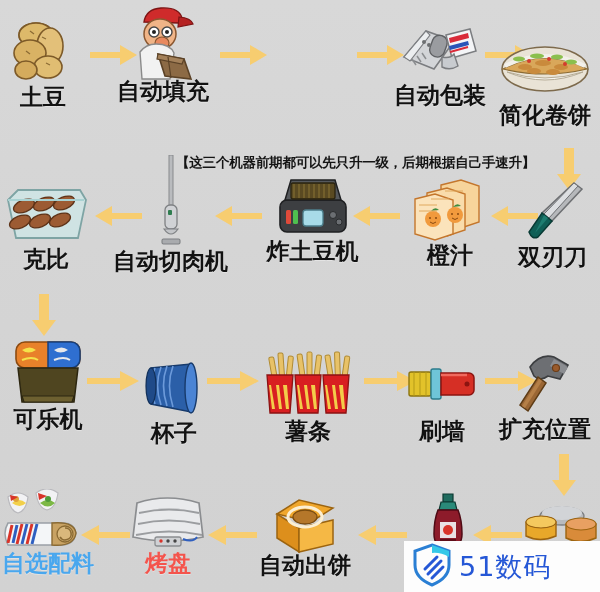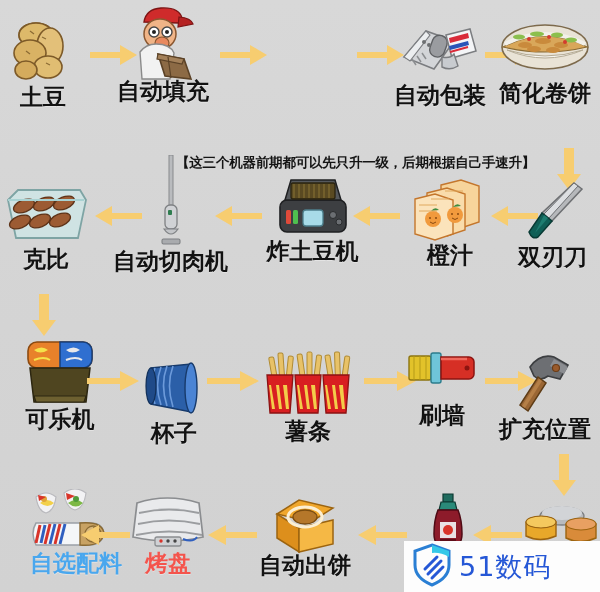--- a/index.html
+++ b/index.html
@@ -166,21 +166,21 @@
     </div>
     <div class="label">自动包装</div>
   </div>
 
   <div class="arrow" style="left:483px;top:42px;">
     <svg width="52" height="26" viewBox="0 0 52 26">
         <path d="M2 10 h30 v-7 l17 10 -17 10 v-7 h-30 z" fill="#f7cd70"></path>
       </svg>
   </div>
 
-  <div class="node" style="left:490px;top:10px;width:110px;">
+  <div class="node" style="left:490px;top:32px;width:110px;">
     <div class="art">
       <svg width="92" height="58" viewBox="0 0 92 58">
         <ellipse cx="46" cy="30" rx="43" ry="22" fill="#e9e3d6" stroke="#7d6a4c" stroke-width="1.6"></ellipse>
         <path d="M4 30 q42 -22 84 0 q-42 10 -84 0 z" fill="#d9a75a" stroke="#8a6a33" stroke-width="1.2"></path>
         <path d="M6 27 q40 -20 80 0" fill="none" stroke="#f2f0ea" stroke-width="4"></path>
         <path d="M8 33 q38 16 76 0 q-38 12 -76 0 z" fill="#f7f5f0" stroke="#b5ab95" stroke-width="1"></path>
         <g fill="#c98a3c">
           <ellipse cx="26" cy="28" rx="7" ry="3"></ellipse>
             <ellipse cx="44" cy="24" rx="8" ry="3"></ellipse>
           <ellipse cx="62" cy="28" rx="7" ry="3"></ellipse>
@@ -338,21 +338,21 @@
     </div>
     <div class="label">双刃刀</div>
   </div>
 
   <div class="arrow" style="left:30px;top:292px;">
     <svg width="28" height="46" viewBox="0 0 28 46">
         <path d="M9 2 h10 v26 h7 l-12 16 -12 -16 h7 z" fill="#f7cd70"></path>
       </svg>
   </div>
 
-  <div class="node" style="left:0px;top:336px;width:96px;padding-left:12px;">
+  <div class="node" style="left:0px;top:336px;width:96px;">
     <div class="art">
       <svg width="80" height="72" viewBox="0 0 80 72">
         <rect x="8" y="6" width="64" height="26" rx="9" fill="#e8812a" stroke="#8c4a10" stroke-width="1.6"></rect>
         <path d="M40 6 h23 a9 9 0 0 1 9 9 v8 a9 9 0 0 1 -9 9 h-23 z" fill="#2f6fd0" stroke="#17407c" stroke-width="1.5"></path>
         <path d="M14 14 q8 -5 14 0 q-8 5 -14 0 z" fill="#f4e24a"></path>
         <path d="M46 14 q8 -5 14 0 q-8 5 -14 0 z" fill="#e8e8ea"></path>
         <path d="M14 24 q10 -4 16 0" stroke="#f4e24a" stroke-width="2" fill="none"></path>
         <path d="M46 24 q10 -4 16 0" stroke="#e8e8ea" stroke-width="2" fill="none"></path>
         <rect x="16" y="32" width="7" height="12" rx="2" fill="#caa646" stroke="#7a6120" stroke-width="1.2"></rect>
         <rect x="52" y="32" width="7" height="12" rx="2" fill="#caa646" stroke="#7a6120" stroke-width="1.2"></rect>
@@ -428,21 +428,21 @@
     </div>
     <div class="label">薯条</div>
   </div>
 
   <div class="arrow" style="left:362px;top:368px;">
     <svg width="56" height="26" viewBox="0 0 56 26">
         <path d="M2 10 h33 v-7 l19 10 -19 10 v-7 h-33 z" fill="#f7cd70"></path>
       </svg>
   </div>
 
-  <div class="node" style="left:404px;top:332px;width:76px;">
+  <div class="node" style="left:404px;top:348px;width:76px;">
     <div class="art">
       <svg width="74" height="48" viewBox="0 0 74 48">
         <rect x="4" y="12" width="22" height="24" rx="2" fill="#e2c22a" stroke="#8c7410" stroke-width="1.4"></rect>
         <g stroke="#b59a16" stroke-width="1">
             <path d="M9 12 v24"></path>
             <path d="M15 12 v24"></path>
             <path d="M21 12 v24"></path>
           </g>
         <rect x="26" y="9" width="10" height="30" rx="2" fill="#6fc5d8" stroke="#2c7c8c" stroke-width="1.4"></rect>
         <path d="M36 13 h28 a5 5 0 0 1 5 5 v12 a5 5 0 0 1 -5 5 h-28 z" fill="#d62f25" stroke="#8c1410" stroke-width="1.5"></path>
@@ -471,21 +471,21 @@
     </div>
     <div class="label">扩充位置</div>
   </div>
 
   <div class="arrow" style="left:550px;top:452px;">
     <svg width="28" height="46" viewBox="0 0 28 46">
         <path d="M9 2 h10 v26 h7 l-12 16 -12 -16 h7 z" fill="#f7cd70"></path>
       </svg>
   </div>
 
-  <div class="node" style="left:16px;top:490px;width:96px;padding-left:12px;">
+  <div class="node" style="left:0px;top:490px;width:96px;">
     <div class="art" style="height:62px;">
       <svg width="92" height="64" viewBox="0 0 92 64">
         <g stroke="#b9b9bd" stroke-width="1.2" fill="#f2f2f4">
           <path d="M6 8 q10 -8 20 0 q-2 14 -10 16 q-8 -2 -10 -16 z"></path>
           <path d="M34 4 q11 -8 22 0 q-2 15 -11 17 q-9 -2 -11 -17 z"></path>
         </g>
         <path d="M10 14 q7 -6 14 0 q-6 6 -14 0 z" fill="#f2d04a"></path>
         <circle cx="14" cy="10" r="3" fill="#e0a33a"></circle>
         <path d="M8 6 l8 2 l-7 4 z" fill="#d8342a"></path>
         <path d="M38 14 q8 -6 15 0 q-7 7 -15 0 z" fill="#7cb845"></path>

